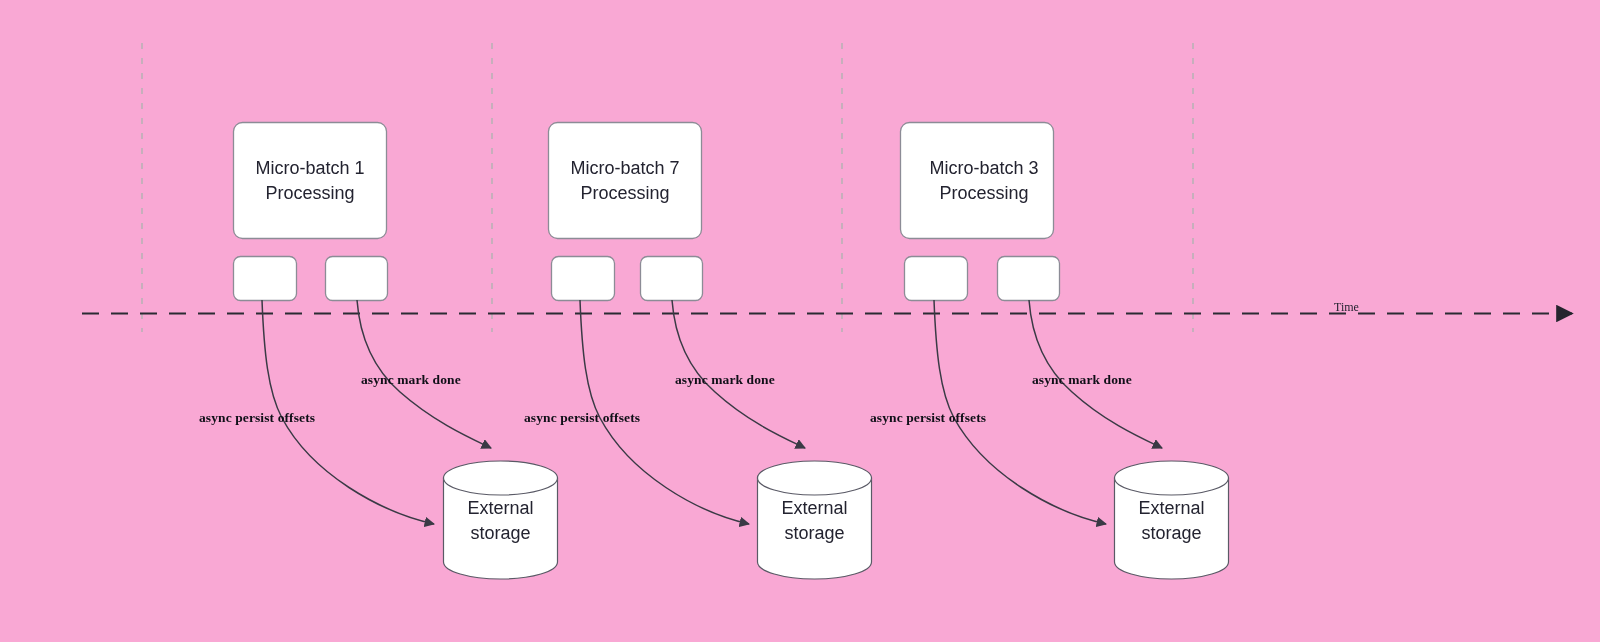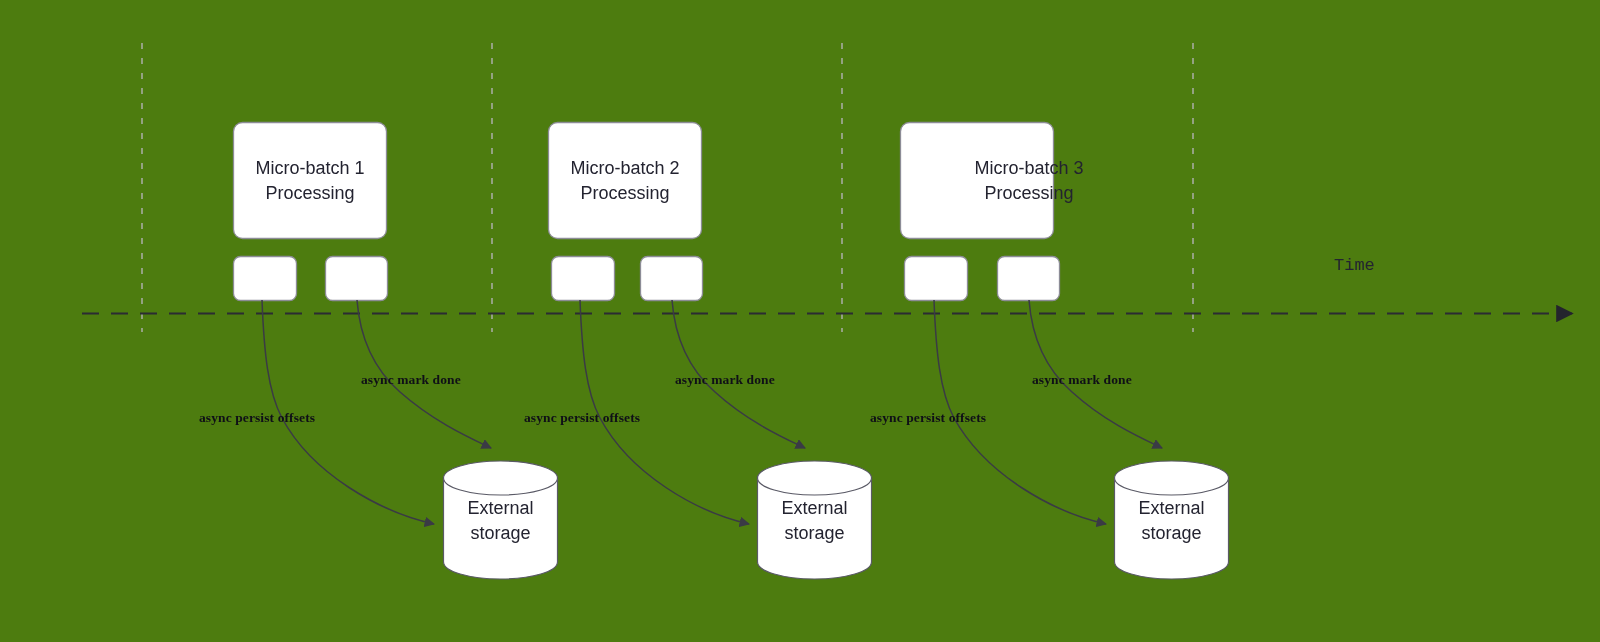--- a/index.html
+++ b/index.html
@@ -1,17 +1,17 @@
 <!DOCTYPE html>
 <html><head>
 <meta charset="utf-8">
 <style>
   html,body{margin:0;padding:0;background:#ffffff;}
   body{width:1600px;height:642px;overflow:hidden;font-family:"Liberation Sans",sans-serif;}
-  #stage{position:relative;width:1600px;height:642px;background:#4d7c0f;}
+  #stage{position:relative;width:1600px;height:642px;background:#f9a8d4;}
   #svg{position:absolute;left:0;top:0;width:1600px;height:642px;}
   .node-text{
     position:absolute;
     display:flex;align-items:center;justify-content:center;
     text-align:center;
     color:#232330;
     font-family:"Liberation Sans",sans-serif;
     font-size:18px;
     line-height:25px;
     white-space:pre-line;
@@ -22,22 +22,23 @@
     color:#0f0f17;
     font-family:Liberation Serif, serif;
     font-size:13.5px;
     font-weight:bold;
     white-space:nowrap;
     letter-spacing:0.1px;
   }
   .axis-label{
     position:absolute;
     color:#232330;
-    font-family:Liberation Mono, monospace;
-    font-size:17px;
+    font-family:Liberation Serif, serif;
+    font-size:12px;
+    margin-top:44px;
   }
 </style>
 </head>
 <body>
 
 <div id="stage">
 
   <svg id="svg" viewBox="0 0 1600 642" xmlns="http://www.w3.org/2000/svg">
     <defs>
       <marker id="arrow" viewBox="0 0 10 10" refX="9" refY="5" markerWidth="7" markerHeight="7" orient="auto-start-reverse">
@@ -100,28 +101,28 @@
     </g>
   </svg>
 
   <div class="node-text" style="left:233px;top:122px;width:154px;height:117px;">Micro-batch 1
 Processing</div>
   <div class="node-text" style="left:443px;top:488px;width:115px;height:66px;">External
 storage</div>
   <div class="edge-label" style="left:199px;top:410px;">async persist offsets</div>
   <div class="edge-label" style="left:361px;top:372px;">async mark done</div>
 
-  <div class="node-text" style="left:548px;top:122px;width:154px;height:117px;">Micro-batch 2
+  <div class="node-text" style="left:548px;top:122px;width:154px;height:117px;">Micro-batch 7
 Processing</div>
   <div class="node-text" style="left:757px;top:488px;width:115px;height:66px;">External
 storage</div>
   <div class="edge-label" style="left:524px;top:410px;">async persist offsets</div>
   <div class="edge-label" style="left:675px;top:372px;">async mark done</div>
 
-  <div class="node-text" style="left:900px;top:122px;width:168px;height:117px;padding-left:45px;">Micro-batch 3
+  <div class="node-text" style="left:900px;top:122px;width:168px;height:117px;">Micro-batch 3
 Processing</div>
   <div class="node-text" style="left:1114px;top:488px;width:115px;height:66px;">External
 storage</div>
   <div class="edge-label" style="left:870px;top:410px;">async persist offsets</div>
   <div class="edge-label" style="left:1032px;top:372px;">async mark done</div>
 
   <div class="axis-label" style="left:1334px;top:256px;">Time</div>
 
 </div>
 

